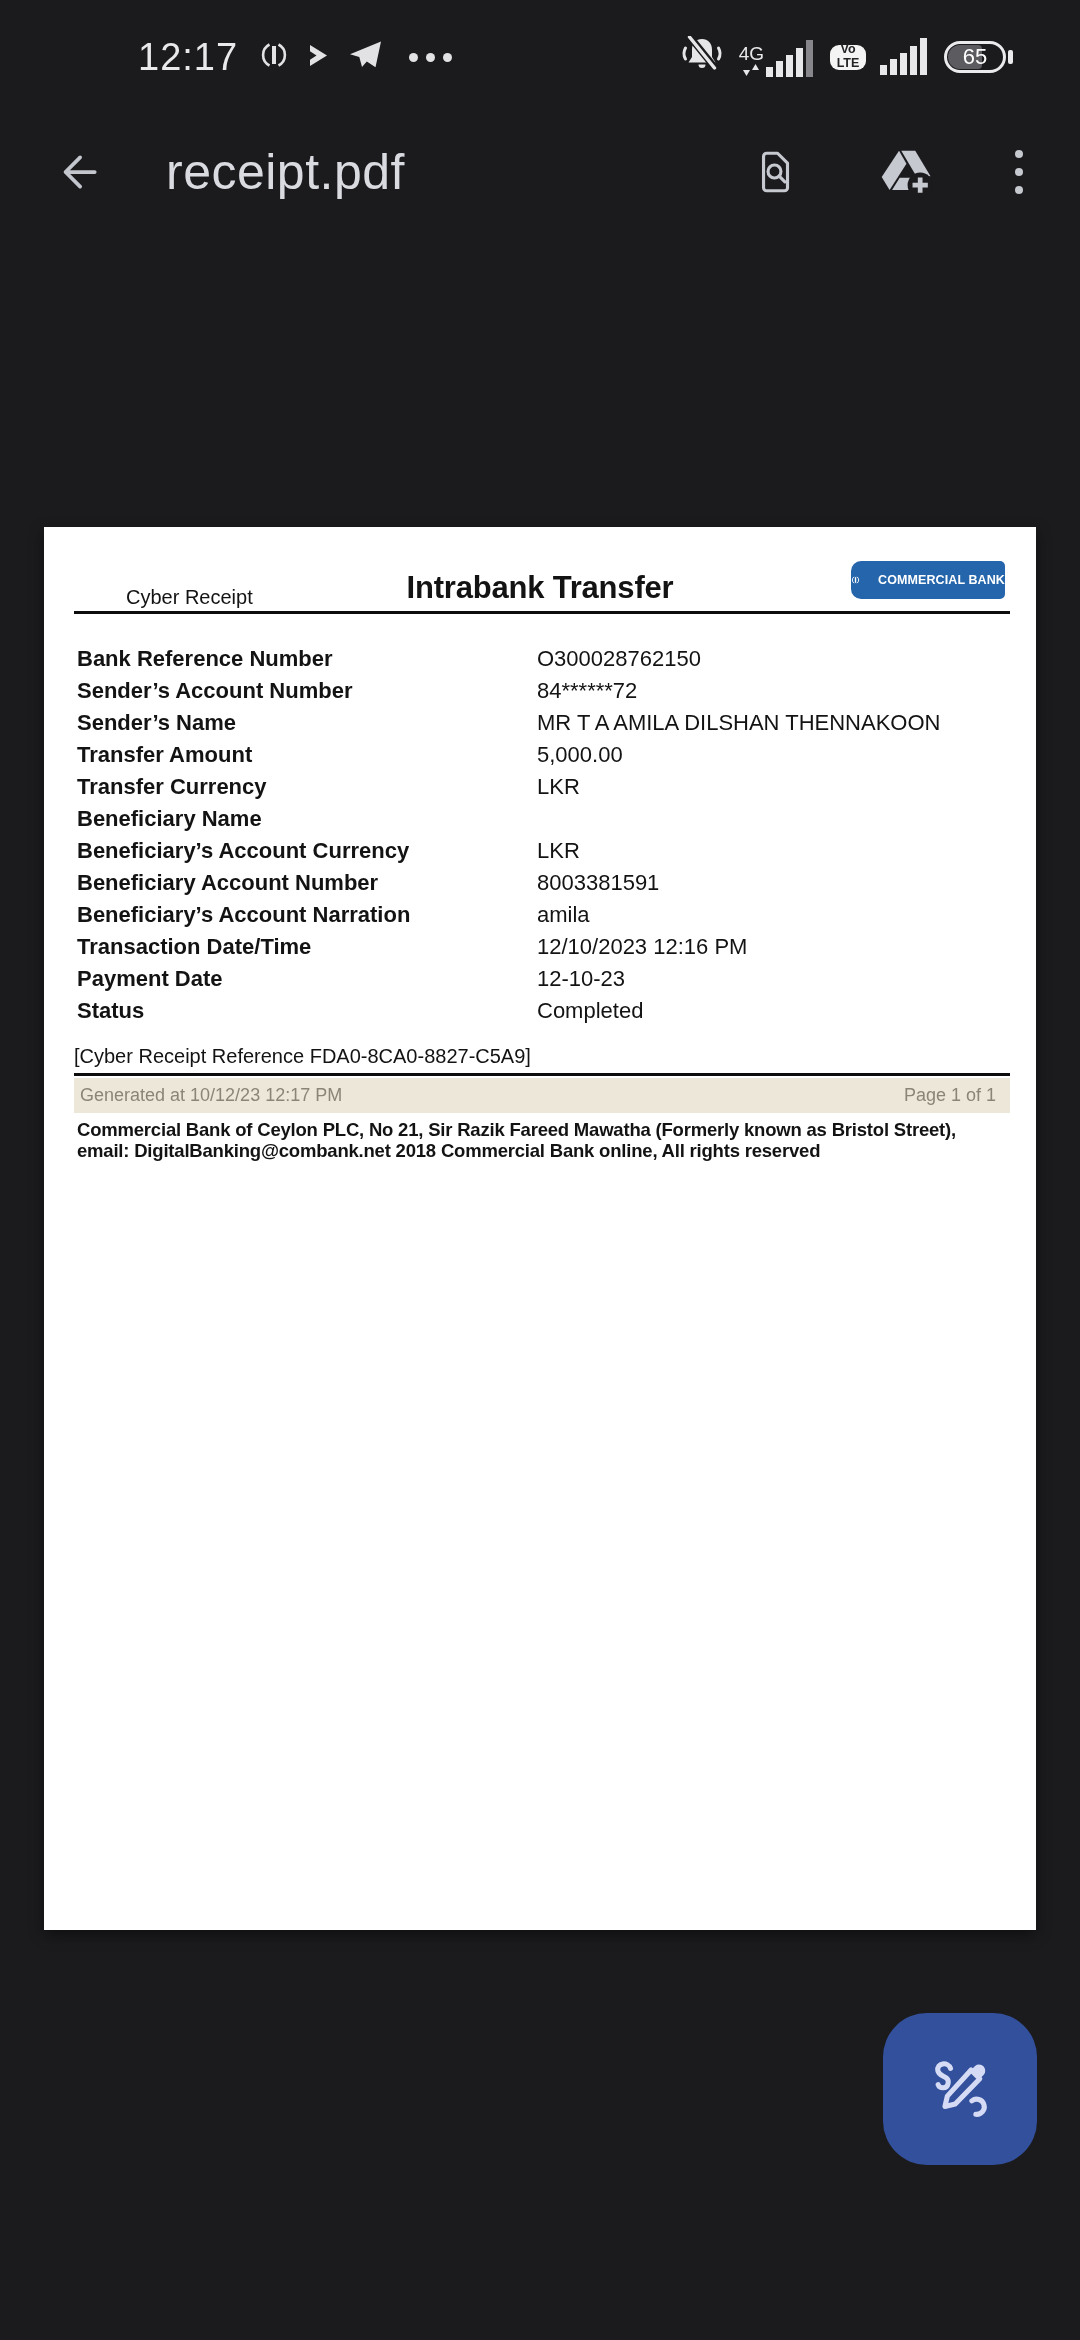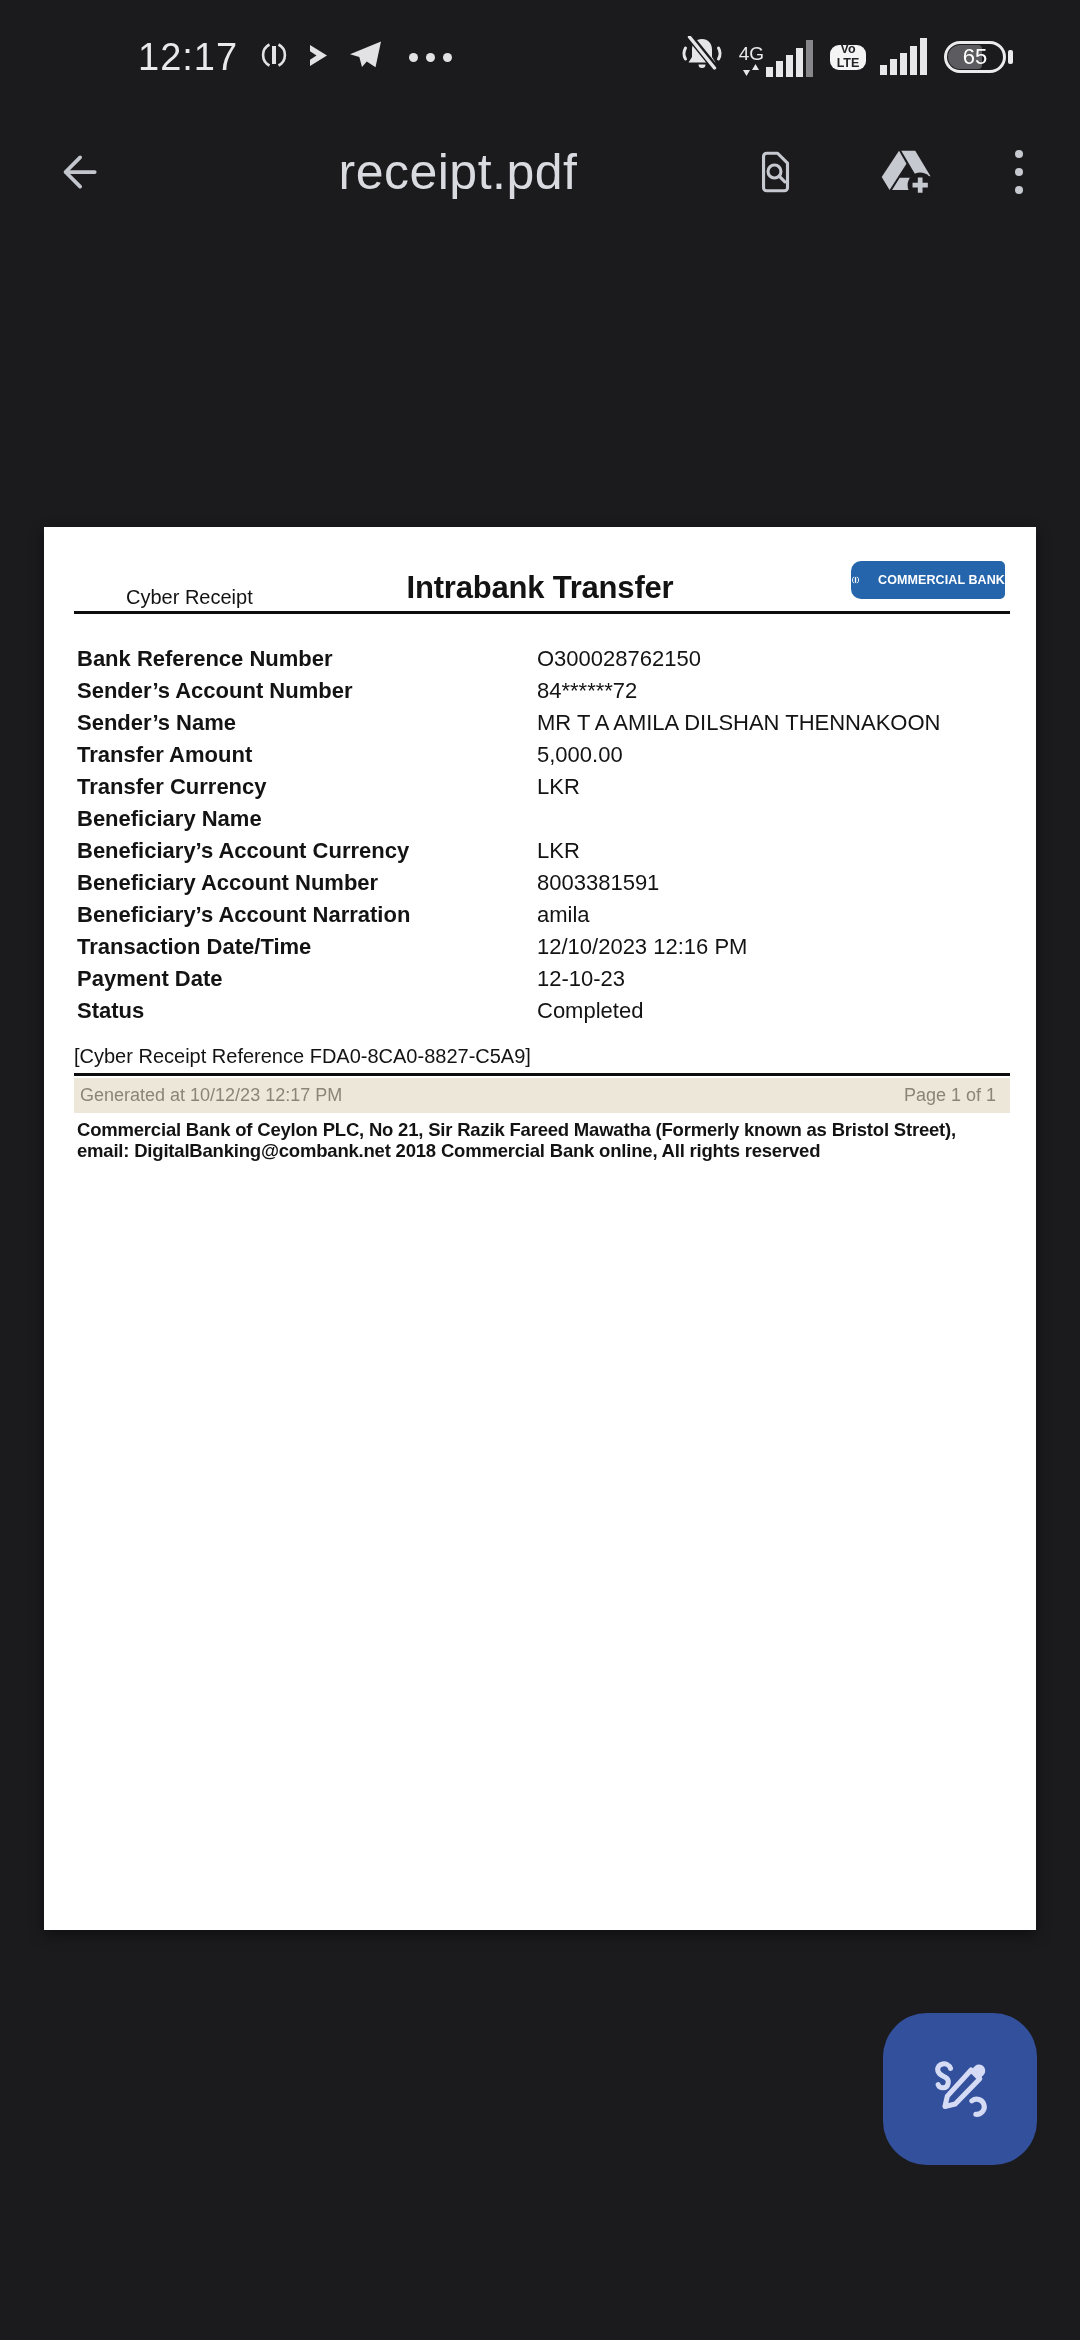--- a/index.html
+++ b/index.html
@@ -34,21 +34,21 @@
     position:relative; display:flex; align-items:center; justify-content:center; margin-right:6px;
   }
   .battery-fill{ position:absolute; left:1px; top:1px; bottom:1px; width:60%;
     background:#5c5c60; border-radius:12px 4px 4px 12px; }
   .battery-label{ position:relative; z-index:1; font-size:22px; color:#fff; }
   .battery-nub{ position:absolute; right:-10px; top:50%; transform:translateY(-50%);
     width:5px; height:14px; background:#ebebed; border-radius:2px; }
   
   .app-bar{
     position:absolute; top:88px; left:0; right:0; height:142px;
-    display:flex; align-items:center; padding:26px 54px 0 52px;text-align:center;
+    display:flex; align-items:center; padding:26px 54px 0 52px;
   }
   .back-btn{ background:none; border:none; padding:0; width:50px; height:50px; cursor:pointer; }
   .app-title{
     flex:1; margin-left:64px; font-size:50px; color:#d9dbe0; letter-spacing:0.5px;
     white-space:nowrap; overflow:hidden;
   }
   .app-actions{ display:flex; align-items:center; gap:76px; }
   .icon-btn{ background:none; border:none; padding:0; cursor:pointer; display:flex; }
   
   .content{ position:absolute; inset:230px 0 130px 0; }

